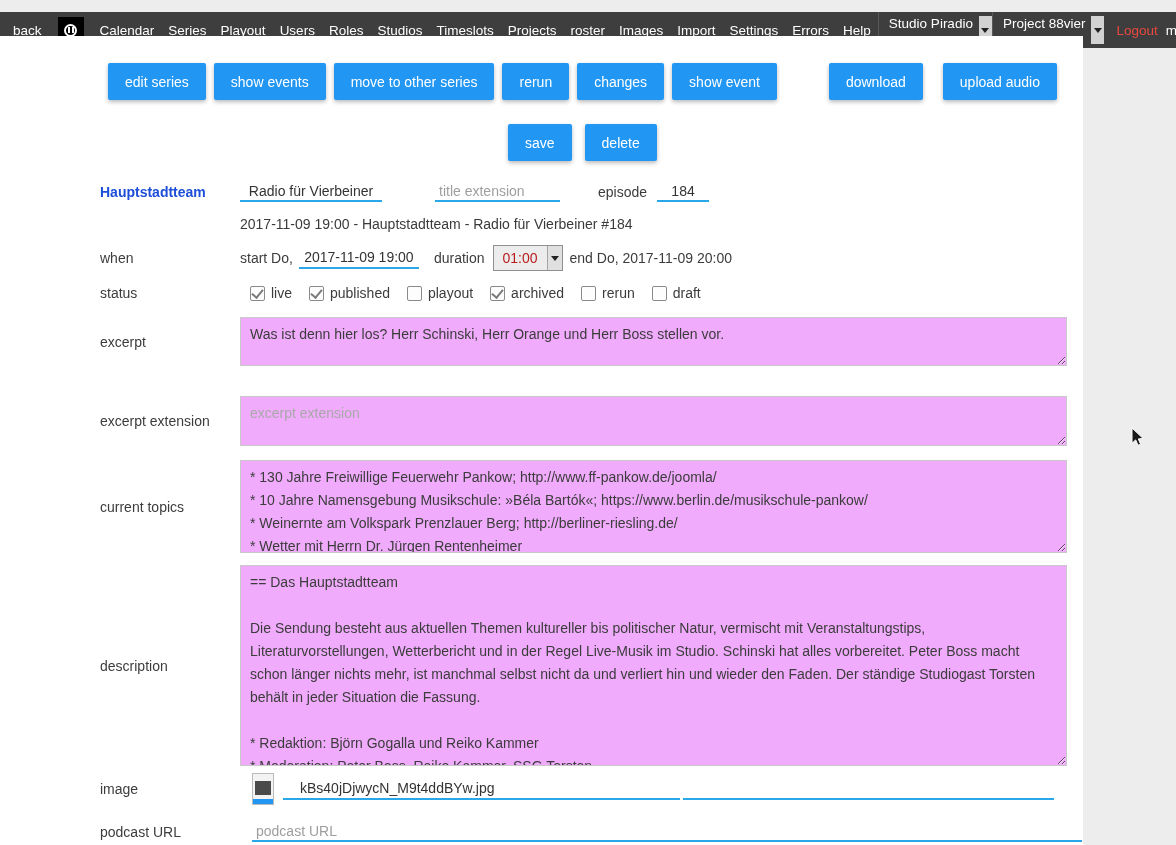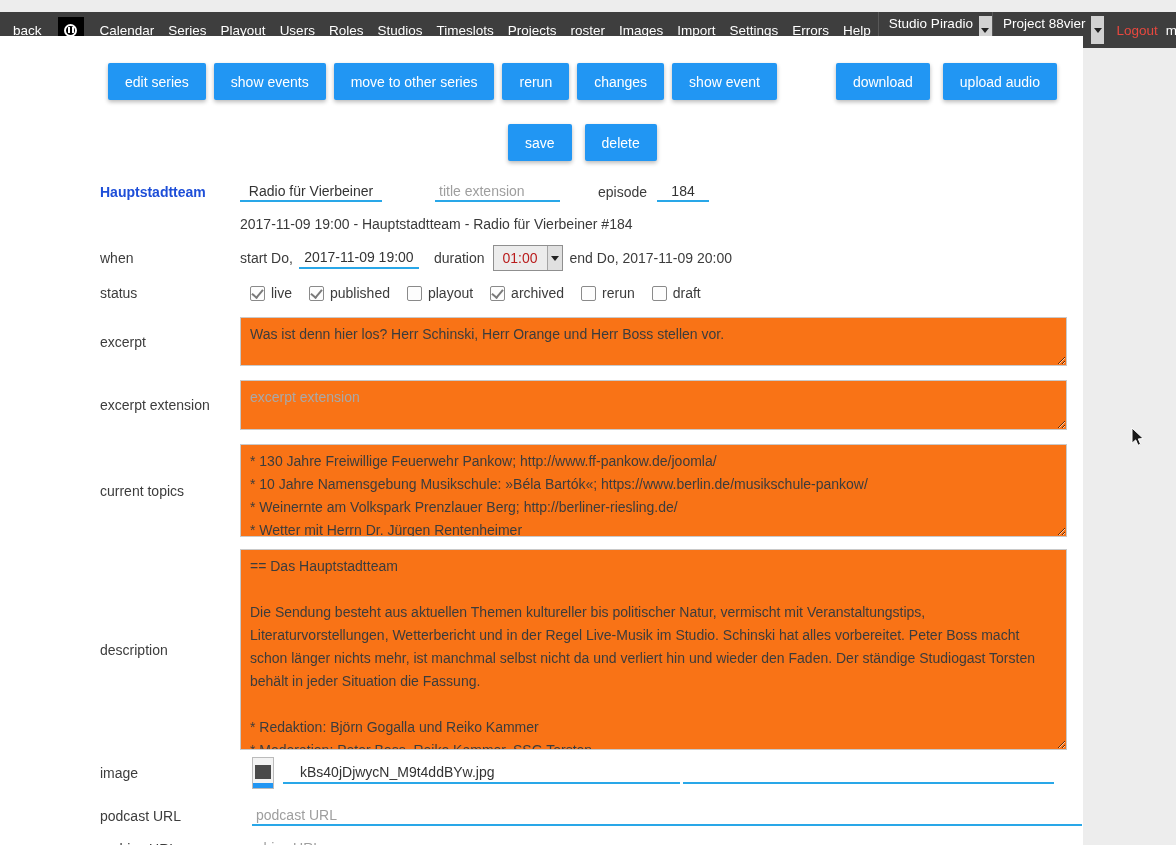--- a/index.html
+++ b/index.html
@@ -31,21 +31,21 @@
     position:absolute; top:36px; left:0; width:1083px; height:809px;
     background:#fff; overflow:hidden;
   }
   .btn {
     background:#2196f3; color:#fff; border:none; border-radius:2px;
     font-family:inherit; font-size:14px; height:37px; padding:0 17px;
     box-shadow:0 2px 4px rgba(0,0,0,0.28); cursor:pointer;
   }
   .toolbar { display:flex; margin:27px 26px 0 108px; }
   .tb-left { display:flex; gap:8px; flex:1; }
-  .tb-right { display:flex; gap:13px;justify-content:center; }
+  .tb-right { display:flex; gap:20px;justify-content:center; }
   .toolbar2 { display:flex; gap:13px; margin:24px 0 0 508px; }
 
   .frow { display:flex; align-items:center; margin-left:100px; font-size:14px; }
   .flabel { width:140px; flex-shrink:0; color:#3c3c3c; }
   .flabel.bold { font-weight:bold; color:#1d4ed8; }
 
   .inp {
     border:none; outline:none; border-bottom:2px solid #29a7e8;
     background:transparent; font-family:inherit; font-size:14px; color:#333;
     height:21px; padding:0 4px;
@@ -62,23 +62,23 @@
   .sel-btn { width:15px; align-self:stretch; border-left:1px solid #a5a5a5; background:#e0e0e0; display:flex; align-items:center; justify-content:center; }
 
   .row-status { margin-top:14px; }
   .chk { display:flex; align-items:center; margin-right:17px; cursor:pointer; }
   .cb { width:15px; height:15px; border:1px solid #8a8a8a; border-radius:2px; background:#fdfdfd; margin-right:6px; position:relative; }
   .cb.checked::after {
     content:""; position:absolute; left:3px; top:0px; width:5px; height:9px;
     border-right:2px solid #7a7a7a; border-bottom:2px solid #7a7a7a; transform:rotate(40deg);
   }
 
-  .row-ta { margin-top:14px; }
+  .row-ta { margin-top:30px; }
   textarea {
-    width:827px; border:1px solid #c9c9c9; background:#f97316;
+    width:827px; border:1px solid #c9c9c9; background:#f0abfc;
     font-family:inherit; font-size:14px; line-height:23px; color:#3c3c3c;
     padding:5px 9px; resize:vertical; outline:none;
   }
   textarea::placeholder { color:#a9a9a9; }
 
   .row-image { margin-top:7px; }
   .thumb { width:22px; height:32px; margin-left:12px; background:#f3f3f3; border:1px solid #bbb; position:relative; flex-shrink:0; }
   .thumb::before { content:""; position:absolute; left:2px; top:7px; right:2px; height:14px; background:#4a4a4a; }
   .thumb::after { content:""; position:absolute; left:0; bottom:0; right:0; height:5px; background:#2196f3; }
   .img-input { width:397px; margin-left:9px; padding-left:17px; }

